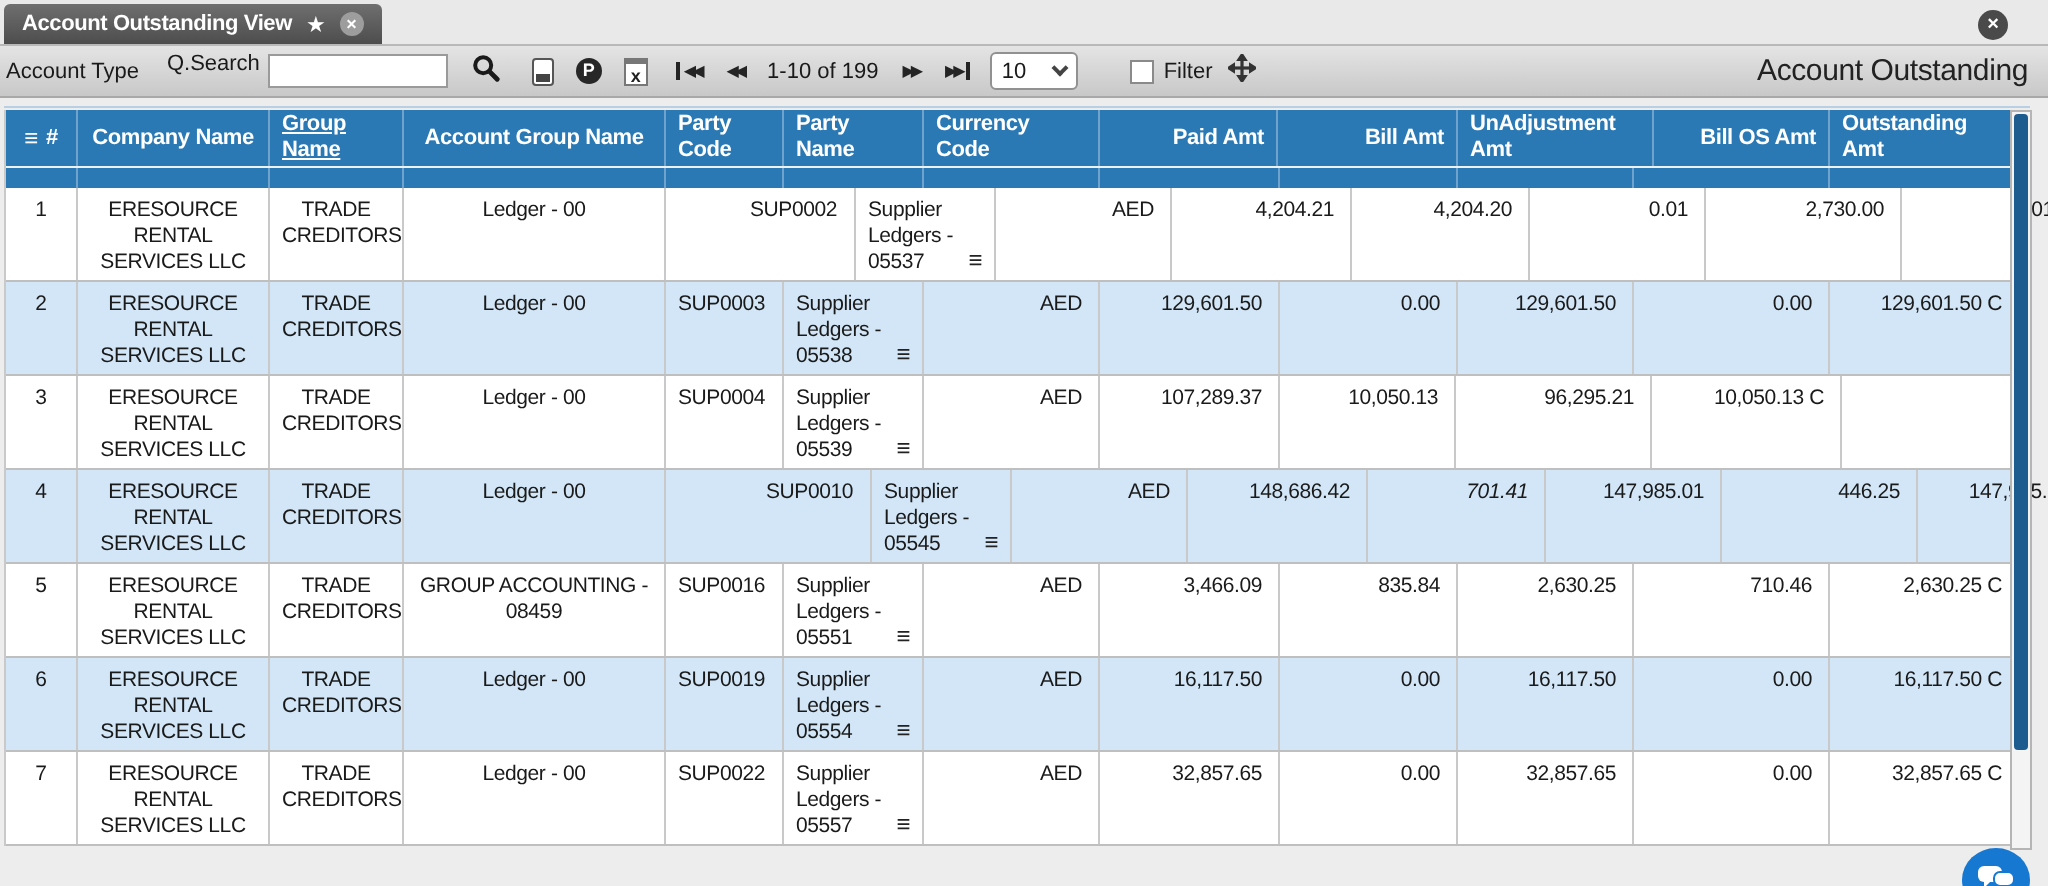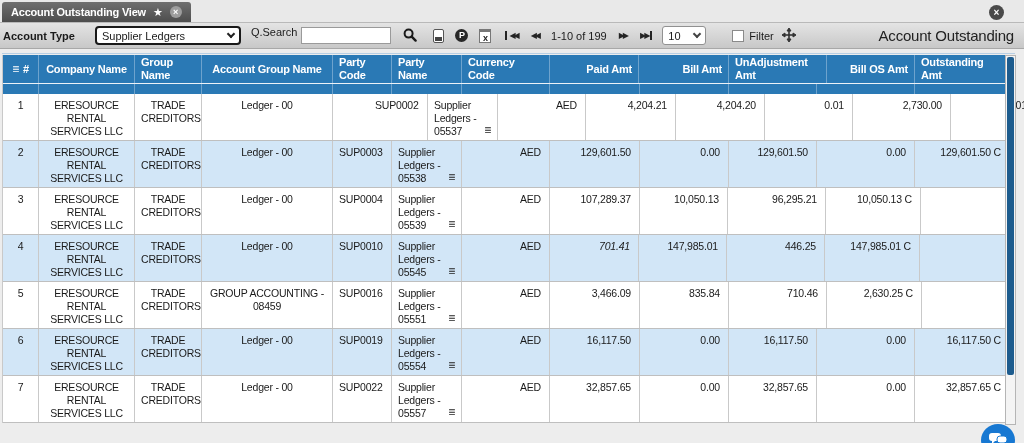--- a/index.html
+++ b/index.html
@@ -30,21 +30,21 @@
     background:#4a4a4a; color:#fff; font-size:10px; line-height:15px; text-align:center; font-weight:bold;
   }
 
   
   .toolbar {
     position:absolute; left:0; top:22px; width:1024px; height:27px;
     background:linear-gradient(#e4e4e4,#c8c8c8);
     border-top:1px solid #b9b9b9; border-bottom:1px solid #a8a8a8;
     display:flex; align-items:center; padding:0 10px 0 3px;
   }
-  .tb-label { margin-right:20px; white-space:nowrap;font-weight:bold; }
+  .tb-label { margin-right:4px; white-space:nowrap; }
   .acct-select {
     width:146px; height:19px; background:#fff; border:2px solid #191919; border-radius:4px;
     display:flex; align-items:center; justify-content:space-between; padding:0 5px; cursor:default;
   }
   .chev { width:6px; height:6px; border-right:2px solid #222; border-bottom:2px solid #222;
           transform:rotate(45deg); margin-top:-3px; }
   .q-label { margin:0 4px 8px 10px;text-align:right; }
   .search-input { width:90px; height:17px; border:1px solid #9a9a9a; background:#fff; font:inherit; padding:0 3px; }
   .mag { margin-left:12px; }
   .icon-grp { display:flex; align-items:center; gap:11px; margin-left:16px; }
@@ -106,24 +106,20 @@
   <div class="tab">
     <span>Account Outstanding View</span>
     <span class="tab-star">★</span>
     <span class="tab-close">×</span>
   </div>
   <div class="win-close">×</div>
 </div>
 
 <div class="toolbar">
   <span class="tb-label">Account Type</span>
-  <div class="acct-select">
-    <span>Supplier Ledgers</span>
-    <span class="chev"></span>
-  </div>
 
   <span class="q-label">Q.Search</span>
   <input class="search-input" type="text" value="" style="">
   <span class="mag">
     <svg width="14" height="14" viewBox="0 0 14 14">
         <circle cx="5.6" cy="5.6" r="4" fill="none" stroke="#1a1a1a" stroke-width="2"></circle>
         <line x1="8.7" y1="8.7" x2="12.6" y2="12.6" stroke="#1a1a1a" stroke-width="2.4" stroke-linecap="round"></line>
       </svg>
   </span>
 
@@ -165,21 +161,21 @@
 <div class="table-topline"></div>
 <div class="tbl">
   <div class="row hrow">
       <div class="cell c" style="width: 36px;">
         <span class="hic">≡</span>
         <span>#</span>
       </div>
       <div class="cell c" style="width: 96px;">
         <span>Company Name</span>
       </div>
-      <div class="cell c" style="width: 67px;">
+      <div class="cell c" style="width: 67px; text-decoration: underline;">
         <span>Group Name</span>
       </div>
       <div class="cell c" style="width: 131px;">
         <span>Account Group Name</span>
       </div>
       <div class="cell c" style="width: 59px;">
         <span>Party Code</span>
       </div>
       <div class="cell c" style="width: 70px;">
         <span>Party Name</span>
@@ -257,38 +253,40 @@
         <div class="cell bc r" style="width: 90px;"><span>107,289.37</span></div>
         <div class="cell bc r" style="width: 88px;"><span>10,050.13</span></div>
         <div class="cell bc r" style="width: 98px;"><span>96,295.21</span></div>
         <div class="cell bc r" style="width: 95px;"><span>10,050.13 C</span></div>
       </div>
       <div class="row brow alt">
         <div class="cell bc c" style="width: 36px;"><span>4</span></div>
         <div class="cell bc c" style="width: 96px;"><span>ERESOURCE RENTAL SERVICES LLC</span></div>
         <div class="cell bc c" style="width: 67px;"><span>TRADE CREDITORS</span></div>
         <div class="cell bc c" style="width: 131px;"><span>Ledger - 00</span></div>
-        <div class="cell bc l" style="width: 59px;"><span>SUP0010</span></div>
+        <div class="cell bc l" style="width: 59px; margin-left: 44px;"><span>SUP0010</span></div>
         <div class="cell bc l" style="width: 70px;"><span>Supplier Ledgers - 05545</span><span class="row-ic">≡</span></div>
         <div class="cell bc r" style="width: 88px;"><span>AED</span></div>
+        <div class="cell bc r" style="width: 90px;"><span>148,686.42</span></div>
         <div class="cell bc r" style="width: 89px; font-style: italic;"><span>701.41</span></div>
         <div class="cell bc r" style="width: 88px;"><span>147,985.01</span></div>
         <div class="cell bc r" style="width: 98px;"><span>446.25</span></div>
         <div class="cell bc r" style="width: 95px;"><span>147,985.01 C</span></div>
       </div>
       <div class="row brow">
         <div class="cell bc c" style="width: 36px;"><span>5</span></div>
         <div class="cell bc c" style="width: 96px;"><span>ERESOURCE RENTAL SERVICES LLC</span></div>
         <div class="cell bc c" style="width: 67px;"><span>TRADE CREDITORS</span></div>
         <div class="cell bc c" style="width: 131px;"><span>GROUP ACCOUNTING - 08459</span></div>
         <div class="cell bc l" style="width: 59px;"><span>SUP0016</span></div>
         <div class="cell bc l" style="width: 70px;"><span>Supplier Ledgers - 05551</span><span class="row-ic">≡</span></div>
         <div class="cell bc r" style="width: 88px;"><span>AED</span></div>
         <div class="cell bc r" style="width: 90px;"><span>3,466.09</span></div>
         <div class="cell bc r" style="width: 89px;"><span>835.84</span></div>
+        <div class="cell bc r" style="width: 88px;"><span>2,630.25</span></div>
         <div class="cell bc r" style="width: 98px;"><span>710.46</span></div>
         <div class="cell bc r" style="width: 95px;"><span>2,630.25 C</span></div>
       </div>
       <div class="row brow alt">
         <div class="cell bc c" style="width: 36px;"><span>6</span></div>
         <div class="cell bc c" style="width: 96px;"><span>ERESOURCE RENTAL SERVICES LLC</span></div>
         <div class="cell bc c" style="width: 67px;"><span>TRADE CREDITORS</span></div>
         <div class="cell bc c" style="width: 131px;"><span>Ledger - 00</span></div>
         <div class="cell bc l" style="width: 59px;"><span>SUP0019</span></div>
         <div class="cell bc l" style="width: 70px;"><span>Supplier Ledgers - 05554</span><span class="row-ic">≡</span></div>

